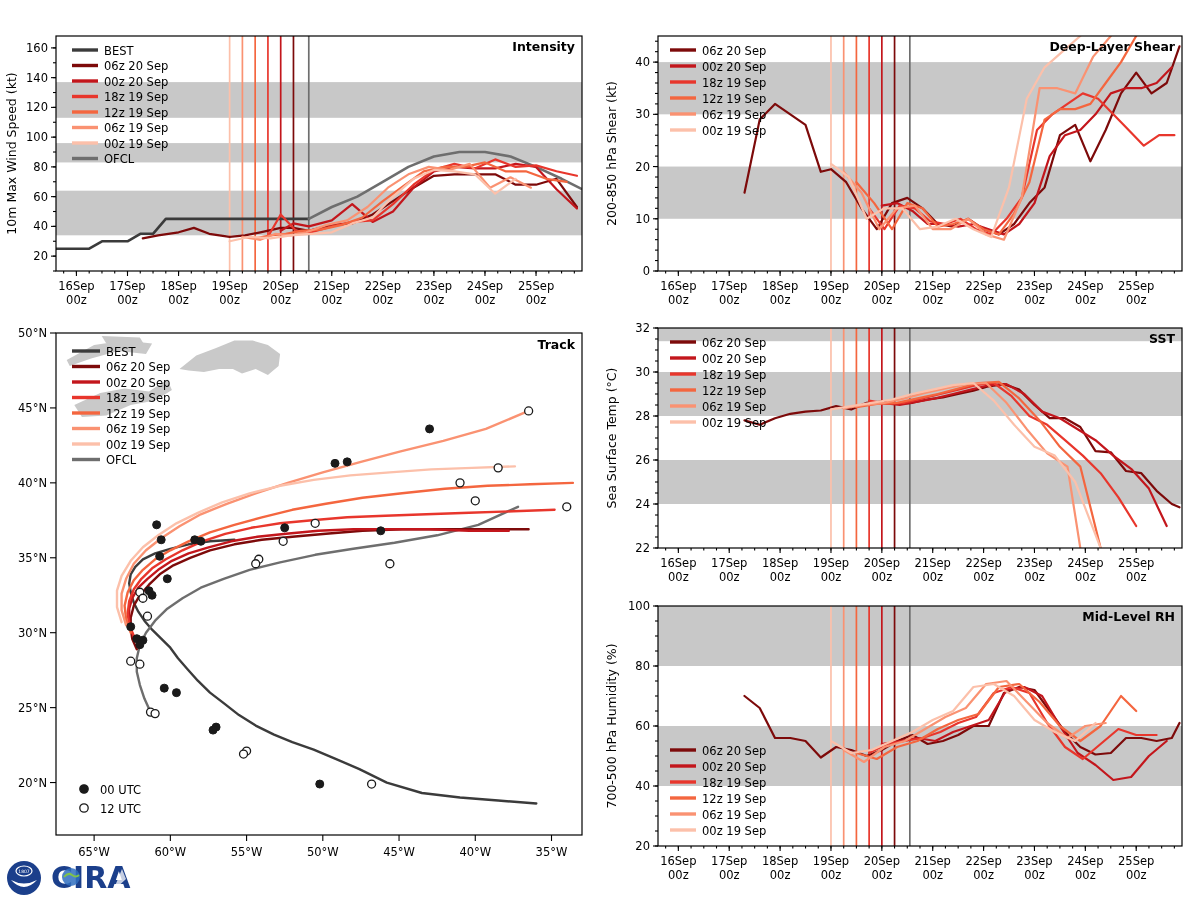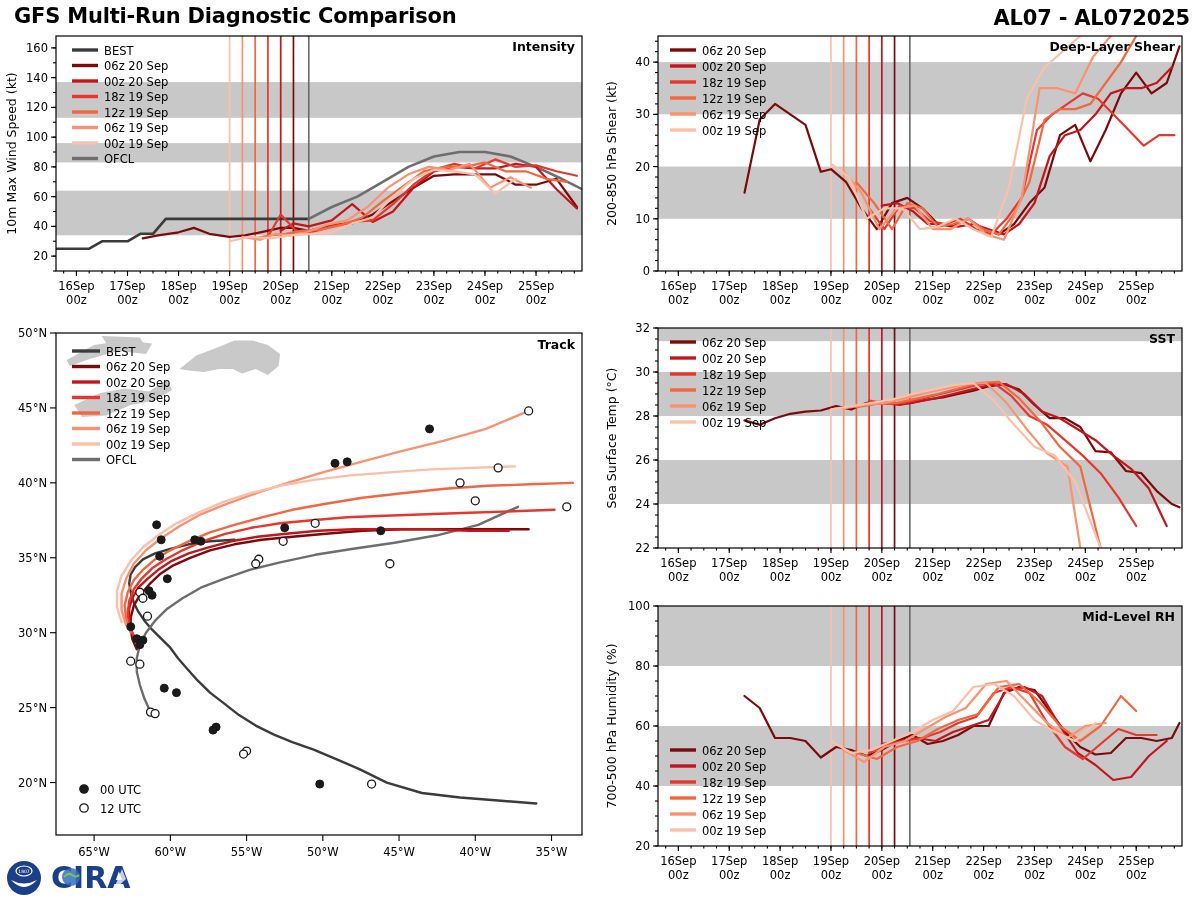--- a/index.html
+++ b/index.html
@@ -11,22 +11,20 @@
   .frame{fill:none;stroke:#000;stroke-width:1.2;}
   .tkl{stroke:#000;stroke-width:1.1;}
   .ser{fill:none;stroke-linejoin:round;stroke-linecap:round;}
   .land{fill:#c9c9c9;}
 </style>
 </head>
 <body>
 
 <div id="root">
 
-  <div class="abs ttl" style="left:14px; top:4px;">GFS Multi-Run Diagnostic Comparison</div>
-  <div class="abs ttl" style="right:10px; top:6px;">AL07 - AL072025</div>
 
   <div class="abs" style="left:0; top:28px; width:600px; height:295px;" id="p-intensity">
       <svg width="600" height="295">
         <rect x="56" y="162.68354430379745" width="526" height="44.62025316455697" fill="#c8c8c8"></rect>
         <rect x="56" y="115.0886075949367" width="526" height="19.335443037974684" fill="#c8c8c8"></rect>
         <rect x="56" y="54.10759493670886" width="526" height="35.696202531645575" fill="#c8c8c8"></rect>
         <defs>
           <clipPath id="clip-intensity">
             <rect x="56" y="8" width="526" height="235"></rect>
           </clipPath>

